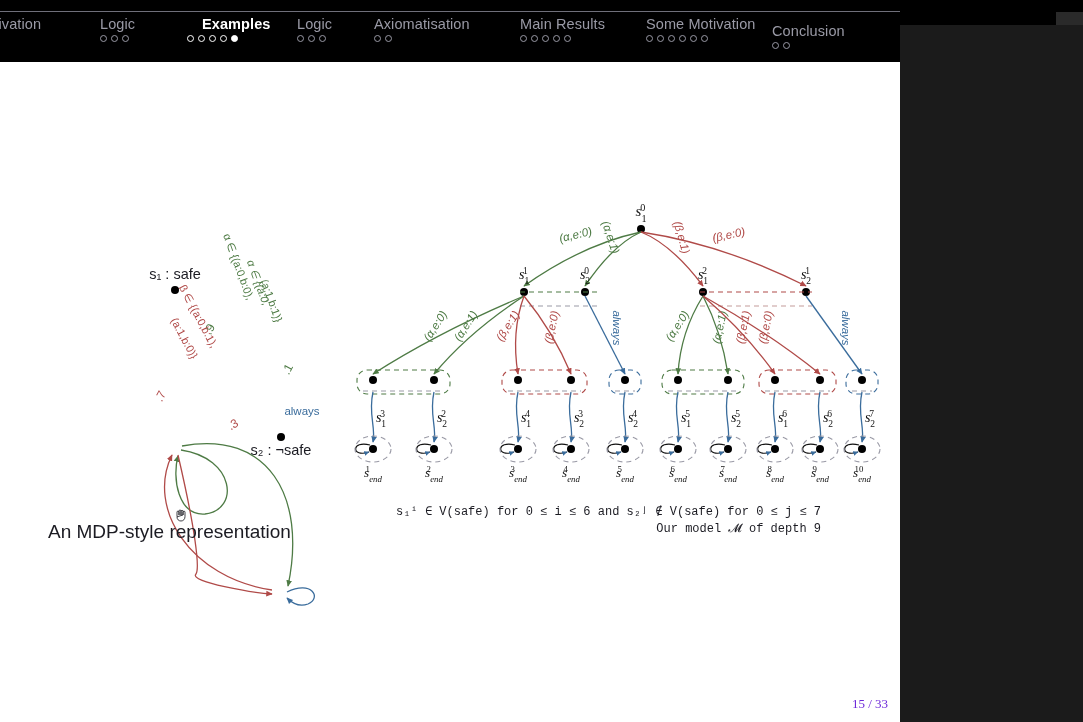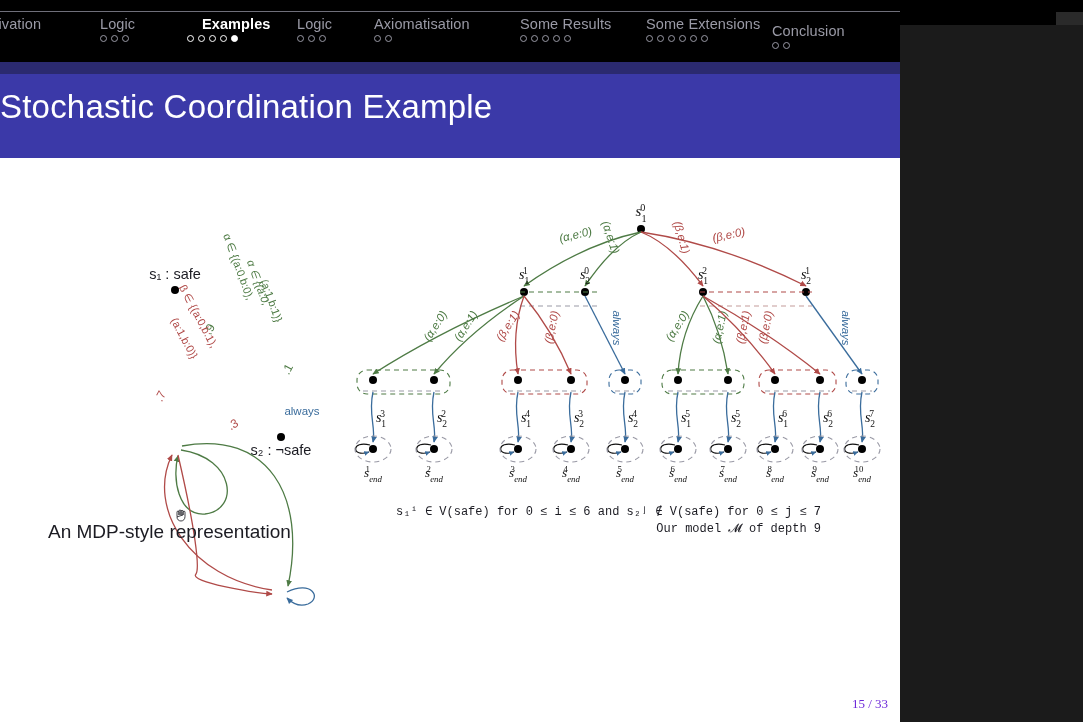--- a/index.html
+++ b/index.html
@@ -111,54 +111,50 @@
             </div>
           </div>
           <div class="navitem" style="left: 374px;">
             <div class="lbl">Axiomatisation</div>
             <div class="dots">
               <span></span>
               <span></span>
             </div>
           </div>
           <div class="navitem" style="left: 520px;">
-            <div class="lbl">Some Results</div>
+            <div class="lbl">Main Results</div>
             <div class="dots">
               <span></span>
               <span></span>
               <span></span>
               <span></span>
               <span></span>
             </div>
           </div>
           <div class="navitem" style="left: 646px;">
-            <div class="lbl">Some Extensions</div>
+            <div class="lbl">Some Motivation</div>
             <div class="dots">
               <span></span>
               <span></span>
               <span></span>
               <span></span>
               <span></span>
               <span></span>
             </div>
           </div>
           <div class="navitem" style="left: 772px; margin-top: 7px;">
             <div class="lbl">Conclusion</div>
             <div class="dots">
               <span></span>
               <span></span>
             </div>
           </div>
         </div>
     </div>
 
-    <div class="titlebar">
-      <div class="ttop"></div>
-      <h1>Stochastic Coordination Example</h1>
-    </div>
 
     <div class="body">
       <svg id="figures" width="900" height="564" viewBox="0 0 900 564" style="position:absolute;left:0;top:0;">
           <defs>
             <marker id="ag" viewBox="0 0 10 10" refX="8" refY="5" markerWidth="5.5" markerHeight="5.5" orient="auto-start-reverse">
               <path d="M0 1 L9 5 L0 9 Z" fill="#4e7b45"></path>
             </marker>
             <marker id="ar" viewBox="0 0 10 10" refX="8" refY="5" markerWidth="5.5" markerHeight="5.5" orient="auto-start-reverse">
               <path d="M0 1 L9 5 L0 9 Z" fill="#b04a48"></path>
             </marker>

